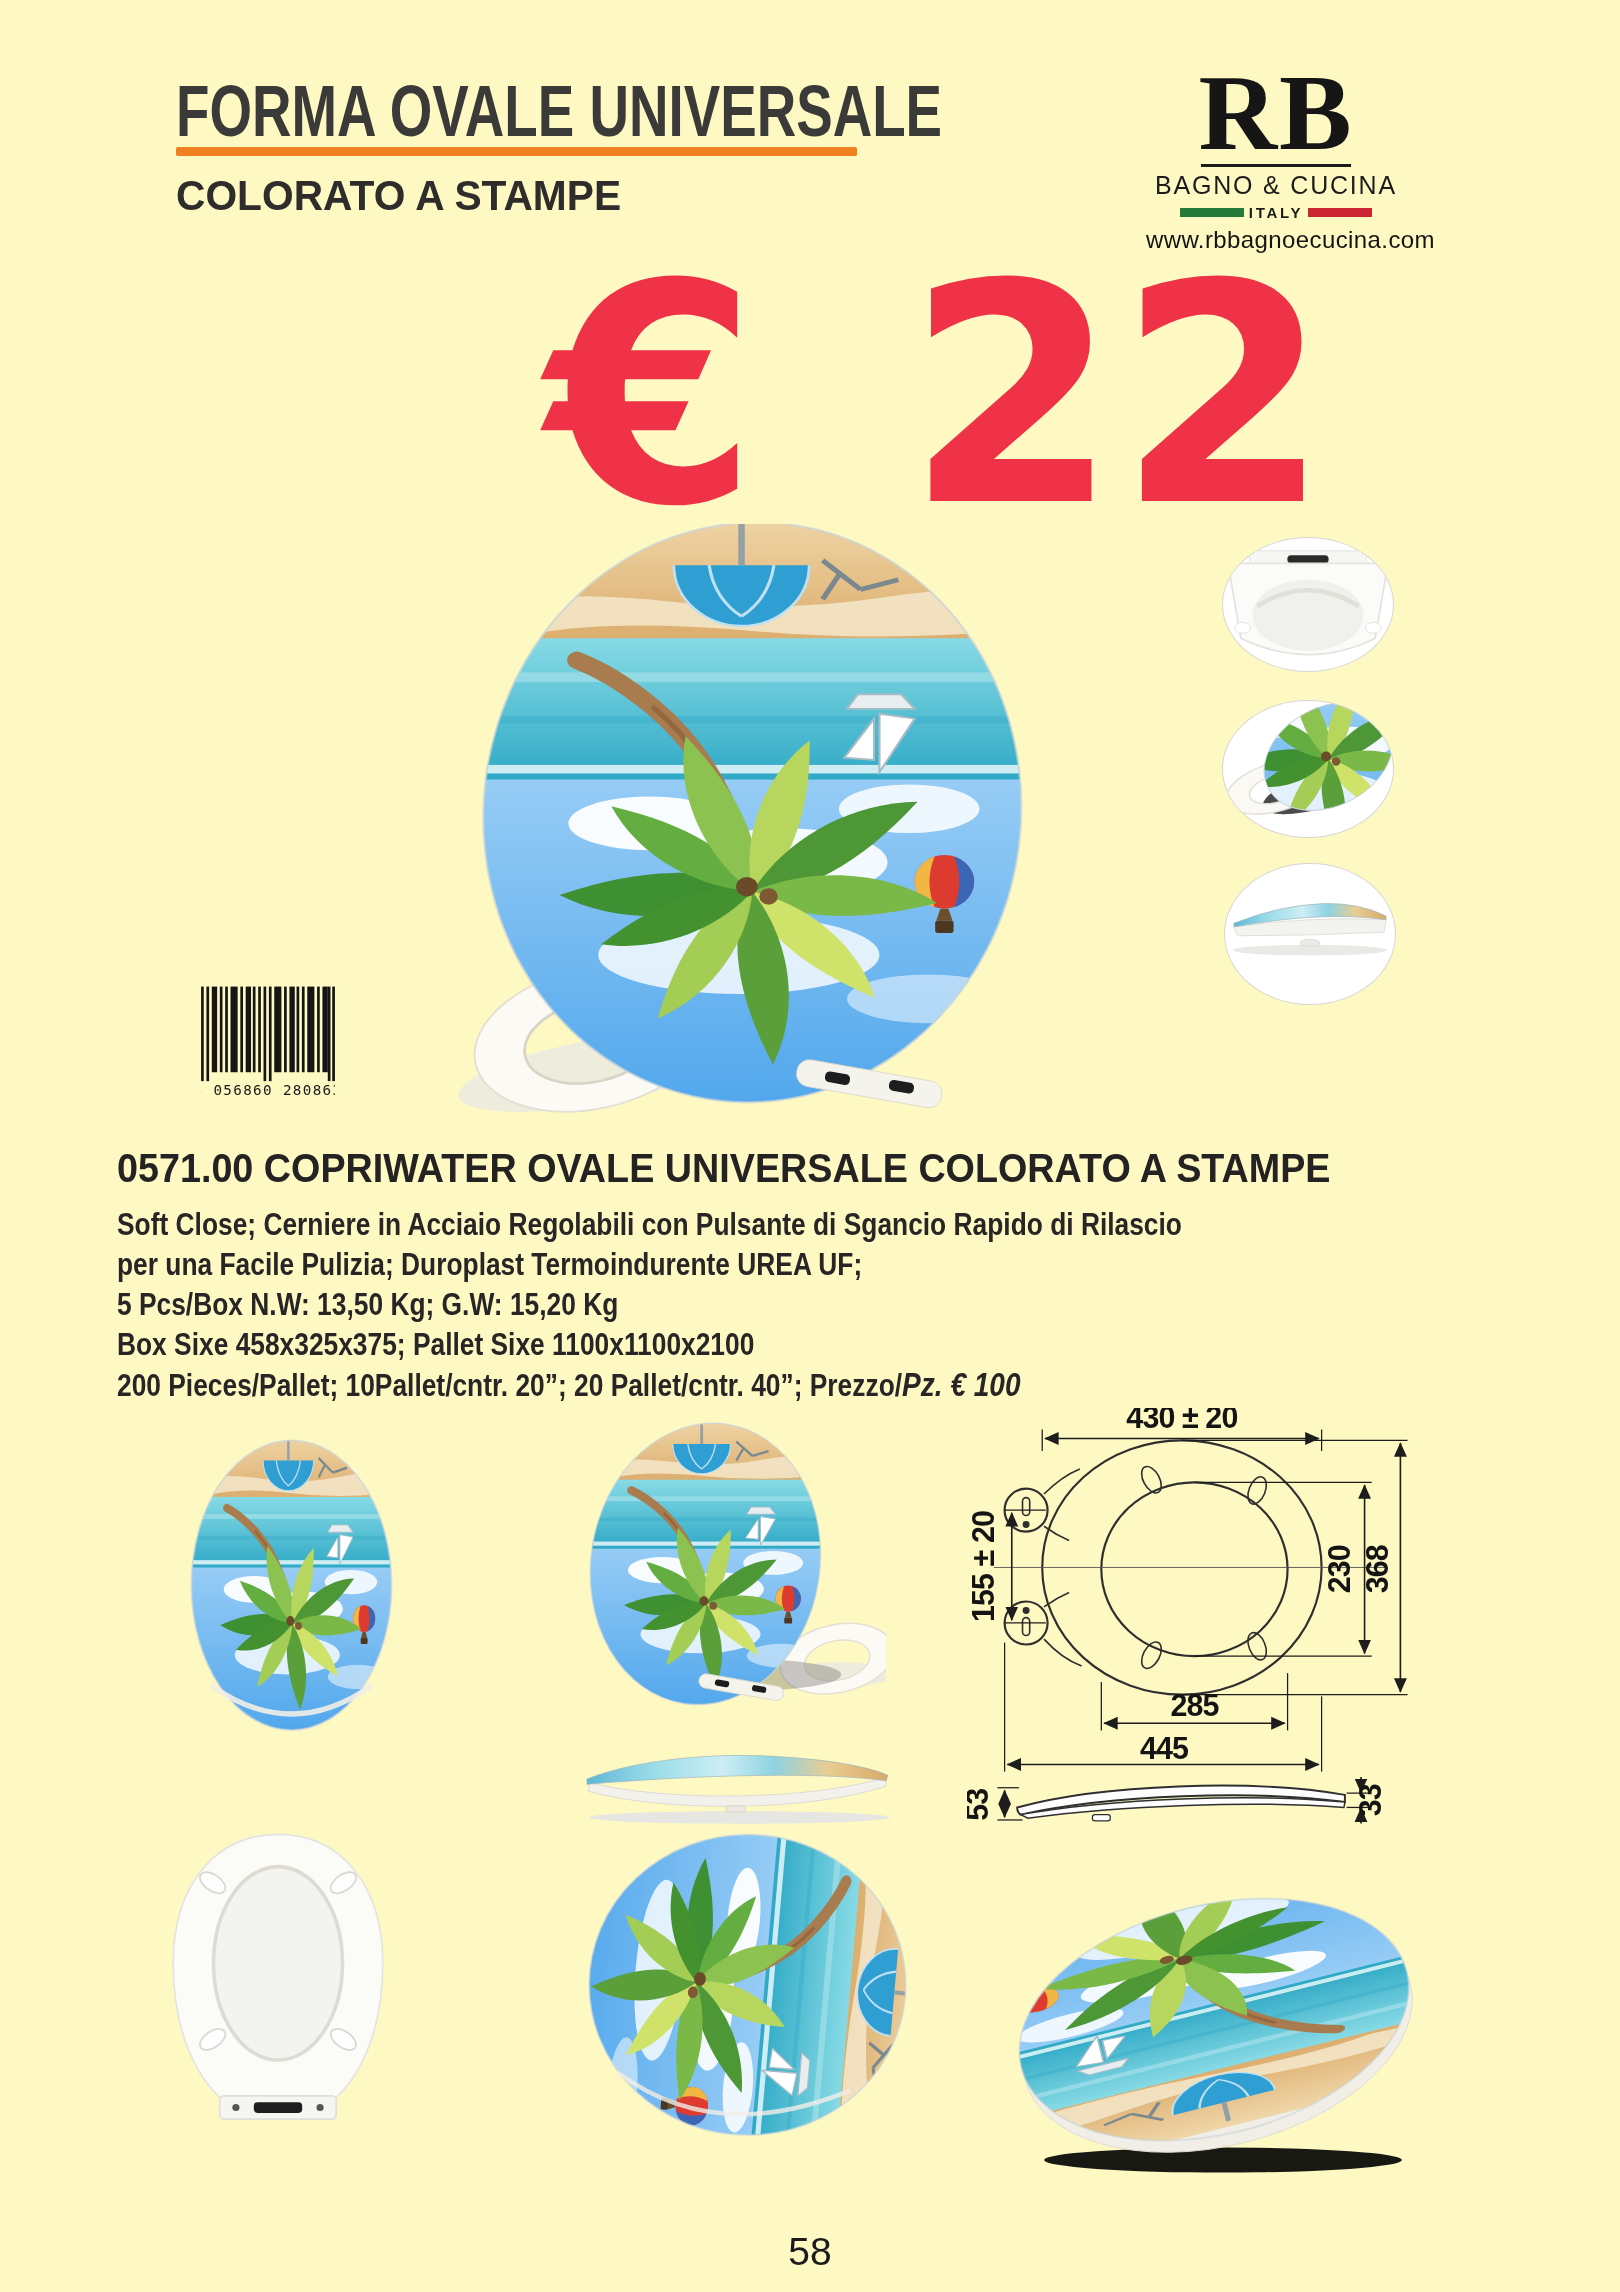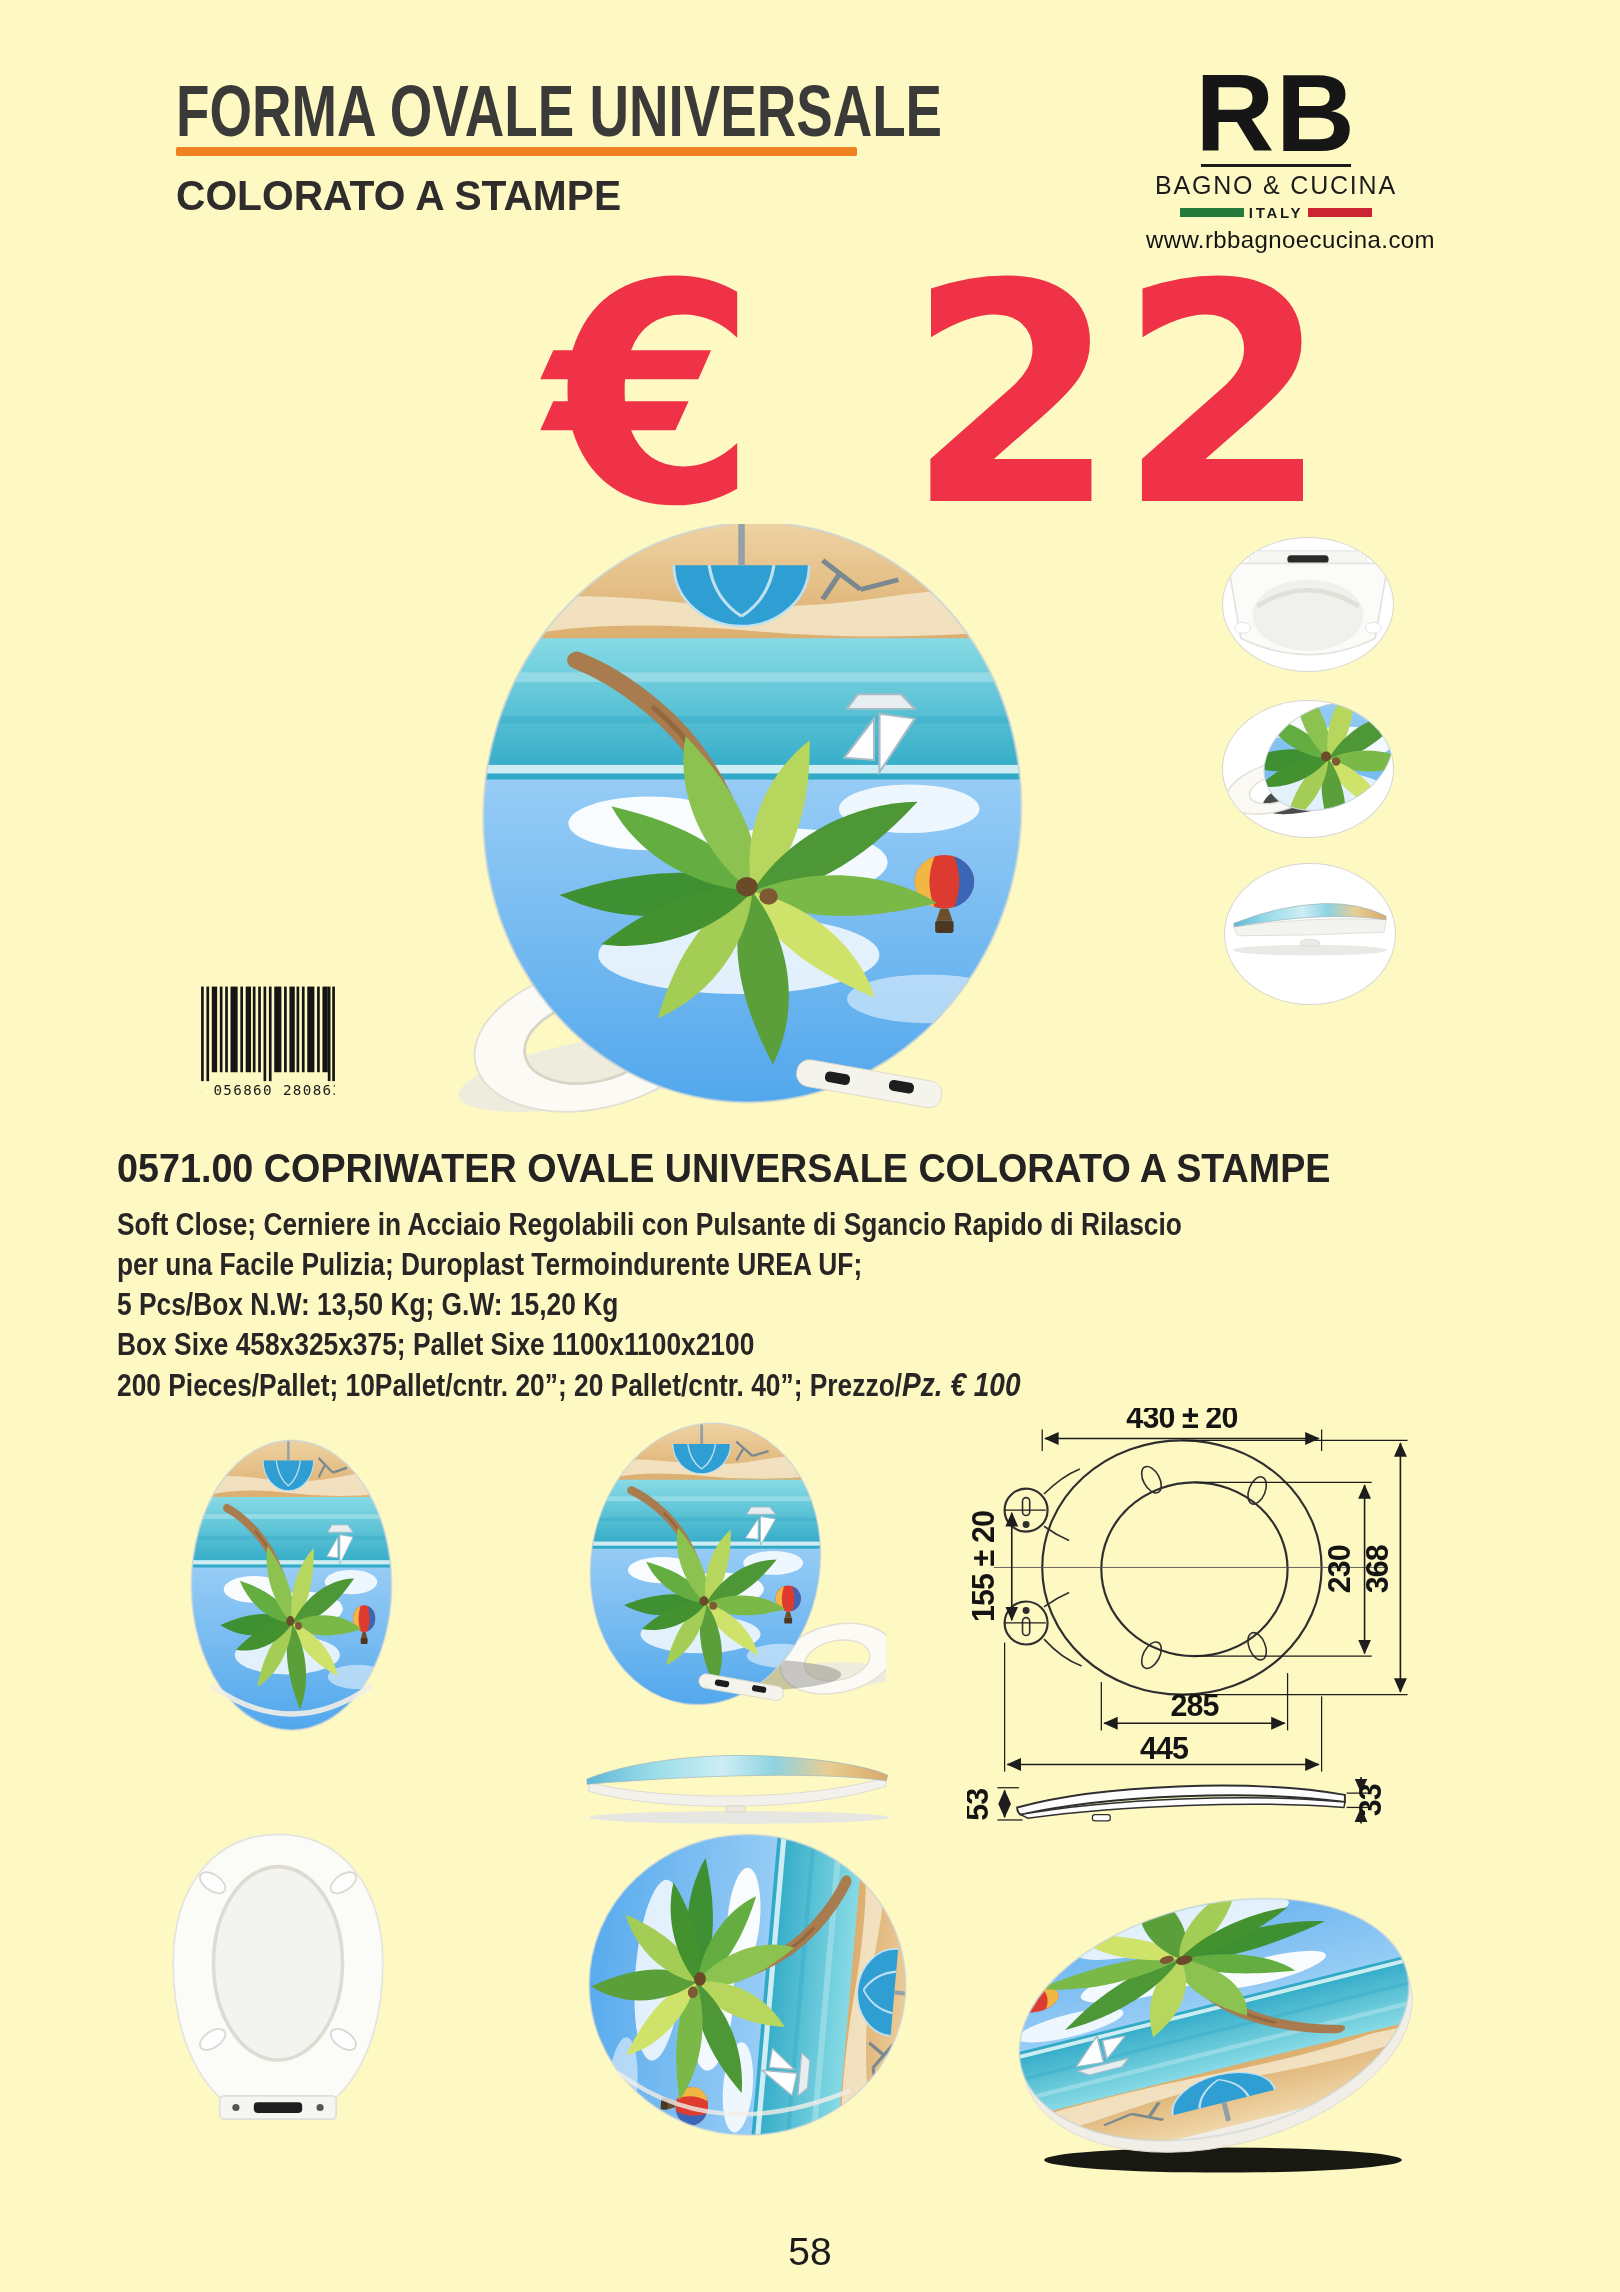--- a/index.html
+++ b/index.html
@@ -8,21 +8,21 @@
   .abs{position:absolute}
   .nowrap{white-space:nowrap}
   
   .main-title{left:176px;top:75px;font-size:72px;font-weight:bold;color:#3a3a39;
               transform:scaleX(.76);transform-origin:0 0;letter-spacing:0;line-height:1.0}
   .accent-rule{left:176px;top:147px;width:681px;height:9px;background:#f08120;border-radius:1.8px}
   .sub-title{left:176px;top:172px;font-size:42px;font-weight:bold;color:#2e2d2c;
              transform:scaleX(.97);transform-origin:0 0}
   
   .brand{left:1146px;top:64px;width:260px;text-align:center}
-  .brand-rb{font-family:Liberation Sans, sans-serif;font-weight:bold;font-size:109px;line-height:.9;
+  .brand-rb{font-family:Liberation Serif, serif;font-weight:bold;font-size:109px;line-height:.9;
             color:#161616;letter-spacing:1.8px}
   .brand-underline{width:150px;height:3.6px;background:#1c1c1c;margin:1.8px auto 3.6px auto}
   .brand-name{font-size:25px;font-weight:normal;letter-spacing:1.8px;color:#1c1c1c}
   .brand-country-row{display:flex;align-items:center;justify-content:center;gap:5px;margin-top:3.6px}
   .flag-bar{width:64px;height:9px}
   .brand-country{font-size:15px;font-weight:bold;letter-spacing:2.7px;color:#1c1c1c}
   .brand-url{font-size:24px;color:#141414;margin-top:5.4px;letter-spacing:0.4px}
   
   .price{left:546px;top:244px;width:770px;text-align:left;font-family:"DejaVu Sans",sans-serif;
          font-weight:bold;font-size:304px;line-height:1;color:#ef3248;word-spacing:43px}

